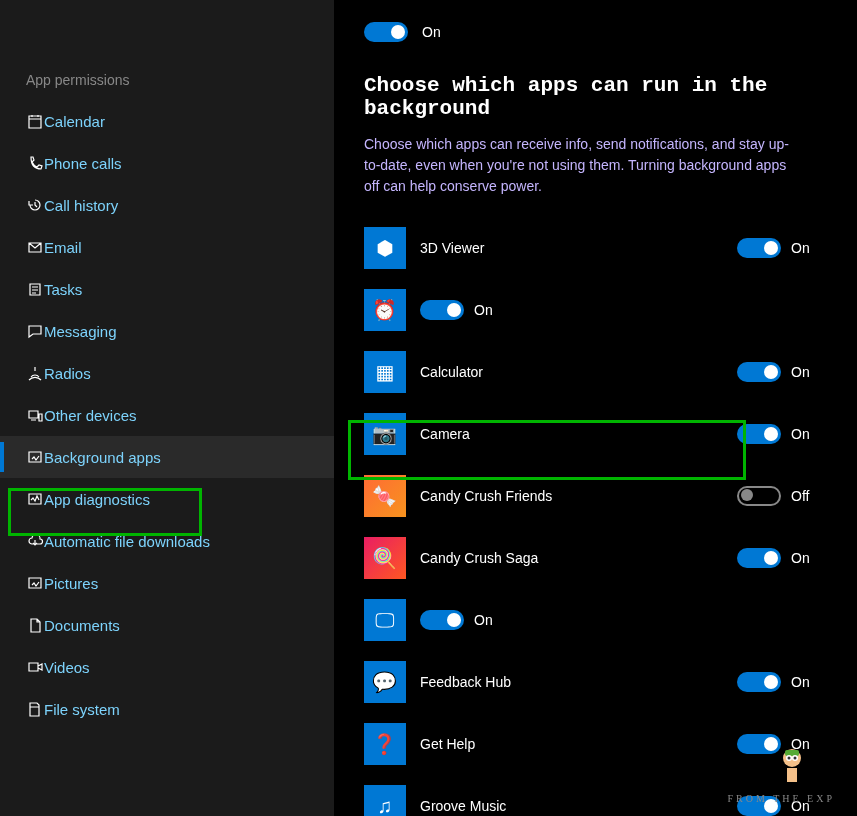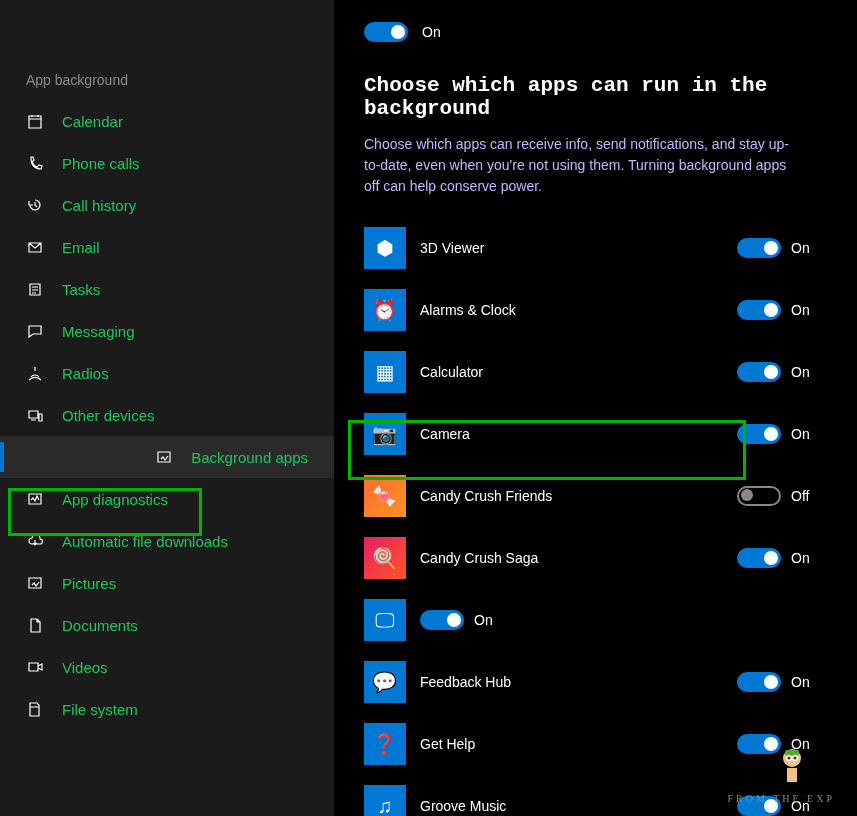--- a/index.html
+++ b/index.html
@@ -1,21 +1,21 @@
 <!DOCTYPE html>
 <html><head>
 <meta charset="utf-8">
 <style>
 * { margin:0; padding:0; box-sizing:border-box; font-family:"Segoe UI",Arial,sans-serif; }
 body { width:857px; height:816px; background:#000; color:#fff; overflow:hidden; position:relative; }
 .container { display:flex; height:100%; }
 .sidebar { width:334px; background:#1b1b1b; padding-top:60px; height:100%; overflow:hidden; }
 .sidebar-header { color:#888; font-size:14px; padding:12px 26px; }
-.nav-item { display:flex; align-items:center; padding:12px 26px; cursor:pointer; color:#22c55e; font-size:15px; gap:18px; position:relative; }
-.nav-item.selected { background:#2a2a2a;justify-content:flex-end; }
+.nav-item { display:flex; align-items:center; padding:12px 26px; cursor:pointer; color:#7dd3fc; font-size:15px; position:relative; }
+.nav-item.selected { background:#2a2a2a; }
 .nav-item.selected::before { content:""; position:absolute; left:0; top:6px; bottom:6px; width:4px; background:#0078d4; }
 .nav-icon { width:18px; height:18px; flex:0 0 18px; display:flex; align-items:center; justify-content:center; color:#fff; }
 .nav-icon svg { width:18px; height:18px; stroke:#fff; fill:none; stroke-width:1.2; }
 .highlight-sidebar { position:absolute; left:8px; top:488px; width:194px; height:48px; border:3px solid #00b400; pointer-events:none; z-index:10; }
 .highlight-main { position:absolute; left:348px; top:420px; width:398px; height:60px; border:3px solid #00b400; pointer-events:none; z-index:10; }
 .main { flex:1; background:#000; padding:4px 30px 20px 30px; overflow:hidden; }
 .master-row { display:flex; align-items:center; gap:14px; padding:18px 0 10px 0; }
 .section-title { font-size:21px; font-weight:600; margin:22px 0 14px 0;font-family:Liberation Mono, monospace; }
 .section-desc { font-size:14px; color:#c4b5fd; line-height:1.5; max-width:440px; margin-bottom:20px; }
 .app-row { display:flex; align-items:center; padding:10px 0; gap:14px; }
@@ -32,21 +32,21 @@
 .toggle.off::after { content:""; position:absolute; left:2px; top:1px; width:12px; height:12px; background:#888; border-radius:50%; }
 .toggle-label { font-size:14px; }
 .watermark { position:absolute; right:22px; bottom:12px; font-size:10px; letter-spacing:3px; color:#888; font-family:serif; }
 .mascot { position:absolute; right:50px; bottom:30px; width:30px; height:40px; }
 </style>
 </head>
 <body>
 
 <div class="container">
   <div class="sidebar">
-    <div class="sidebar-header">App background</div>
+    <div class="sidebar-header">App permissions</div>
     <div id="nav-list">
         <div class="nav-item">
           <span class="nav-icon">
             <svg viewBox="0 0 18 18">
               <path d="M3 4h12v12H3zM3 7h12M6 3v2M12 3v2"></path>
             </svg>
           </span>
           <span>Calendar</span>
         </div>
         <div class="nav-item">
@@ -174,21 +174,20 @@
         <div class="app-row">
           <div class="app-icon blue">⬢</div>
           <div class="app-name">3D Viewer</div>
           <div class="toggle-group">
             <div class="toggle on"></div>
             <span class="toggle-label">On</span>
           </div>
         </div>
         <div class="app-row">
           <div class="app-icon blue">⏰</div>
-          <div class="app-name">Alarms &amp; Clock</div>
           <div class="toggle-group">
             <div class="toggle on"></div>
             <span class="toggle-label">On</span>
           </div>
         </div>
         <div class="app-row">
           <div class="app-icon blue">▦</div>
           <div class="app-name">Calculator</div>
           <div class="toggle-group">
             <div class="toggle on"></div>

